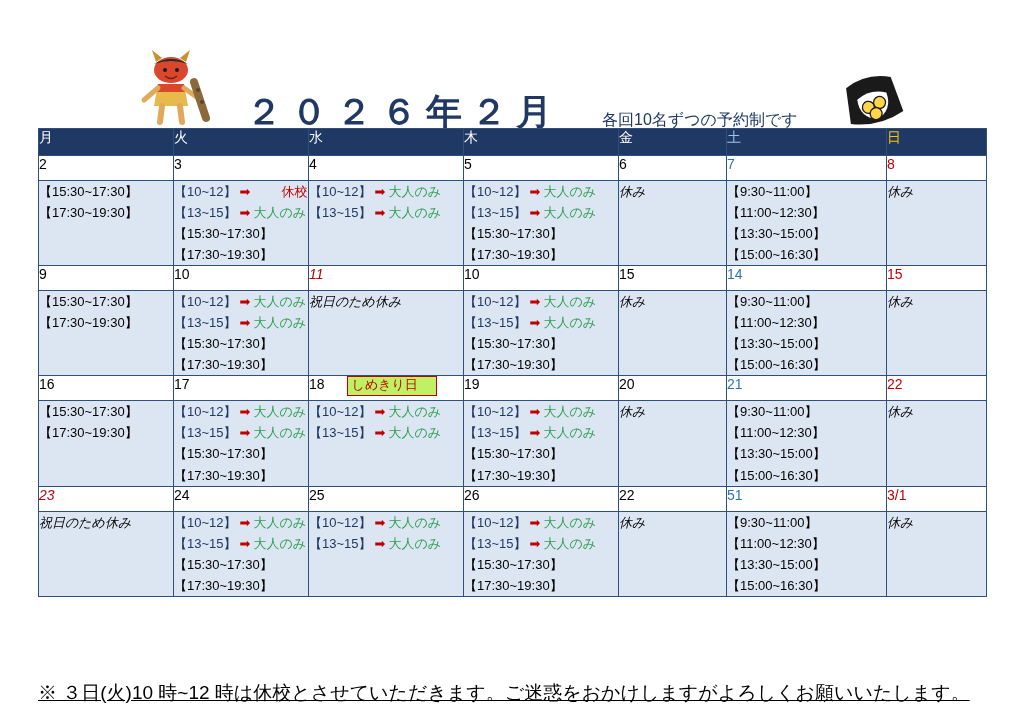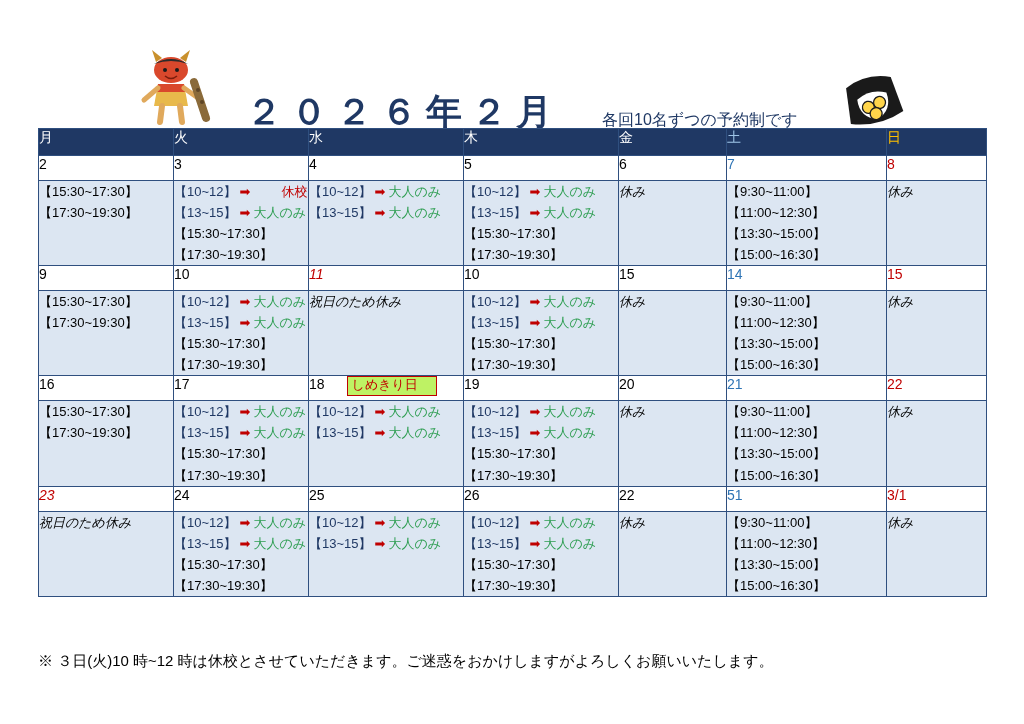--- a/index.html
+++ b/index.html
@@ -123,24 +123,25 @@
     margin-left: 22px;
     line-height: 1.3;
     vertical-align: top;
     background: #bef264;
   }
 
   
   .footnote {
     position: absolute;
     left: 38px;
-    top: 652px;
-    font-size: 15px;
+    top: 680px;
+    font-size: 19px;
     color: #000000;
     white-space: nowrap;
+    text-decoration: underline;
   }
 </style>
 </head>
 <body>
 
 <div class="page">
 
   <div class="header">
 
     <div class="mascot">

